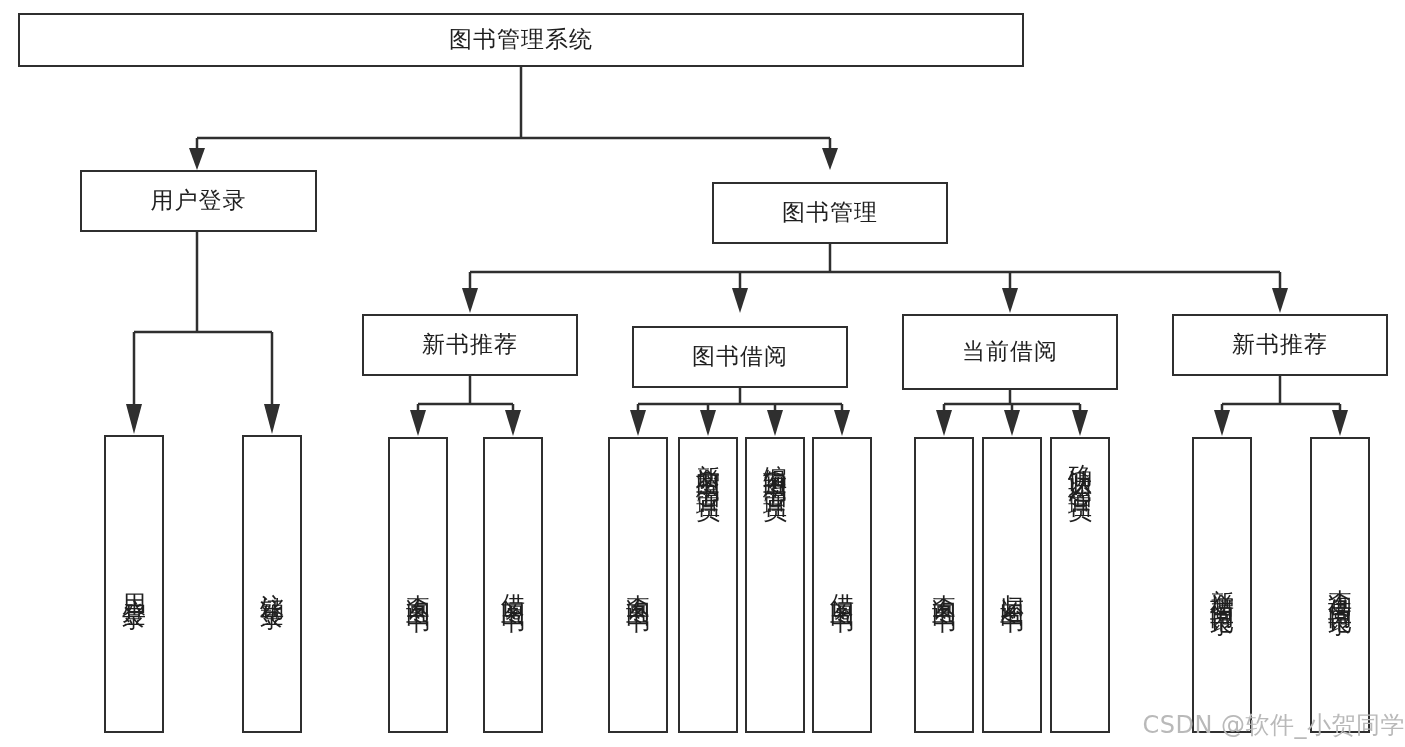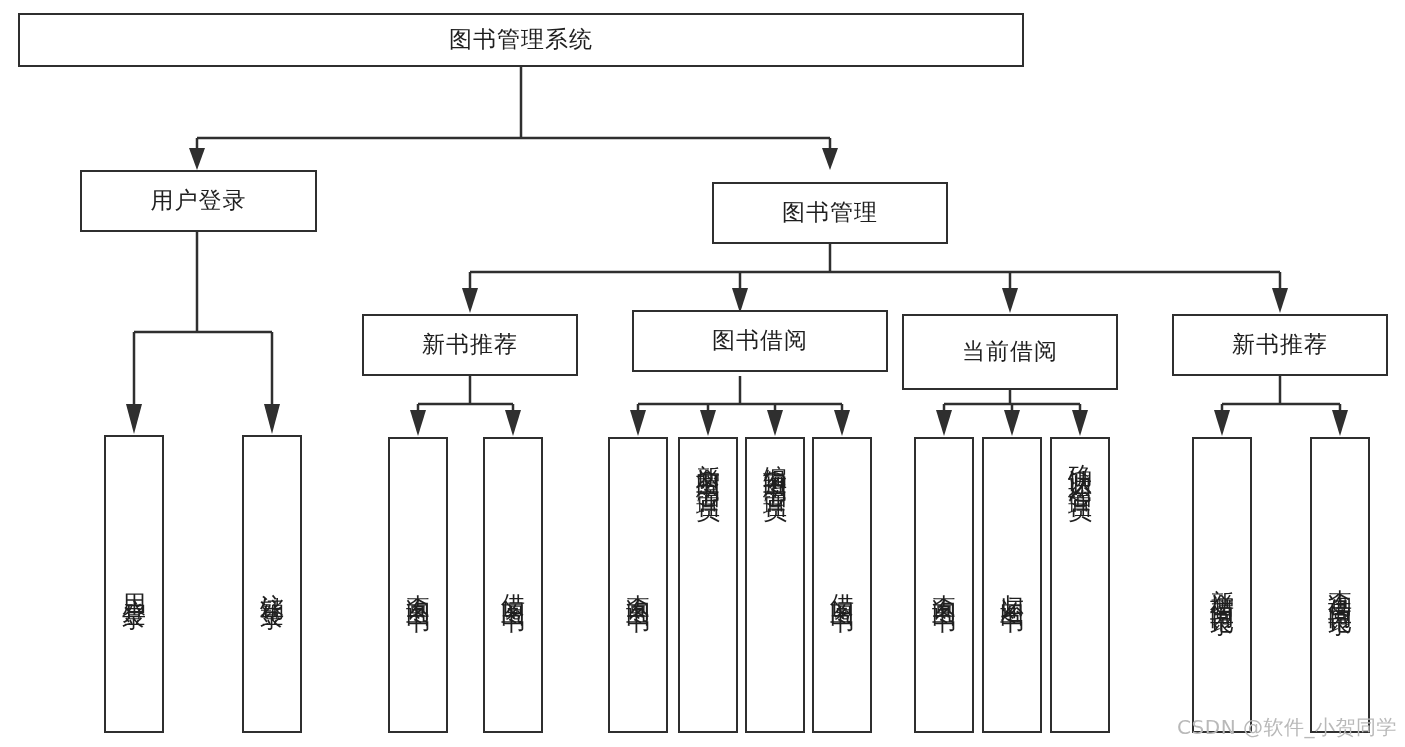--- a/index.html
+++ b/index.html
@@ -64,23 +64,23 @@
   .conn {
     stroke: #2f2f2f;
     stroke-width: 2.5;
     fill: none;
   }
   .conn-head {
     fill: #2f2f2f;
   }
   #watermark {
     position: absolute;
-    right: 8px;
+    right: 0;
     bottom: 6px;
-    font-size: 20px;
+    font-size: 24px;
     color: #b9b9b9;
     letter-spacing: 0.5px;
     white-space: nowrap;
   }
 </style>
 </head>
 <body>
 
 <div id="diagram-root">
 
@@ -156,21 +156,21 @@
   <div class="node-box" style="left:80px; top:170px; width:237px; height:62px;">
     <span class="node-label">用户登录</span>
   </div>
   <div class="node-box" style="left:712px; top:182px; width:236px; height:62px;">
     <span class="node-label">图书管理</span>
   </div>
 
   <div class="node-box" style="left:362px; top:314px; width:216px; height:62px;">
     <span class="node-label">新书推荐</span>
   </div>
-  <div class="node-box" style="left:632px; top:310px; width:256px; height:62px;">
+  <div class="node-box" style="left:632px; top:326px; width:216px; height:62px;">
     <span class="node-label">图书借阅</span>
   </div>
   <div class="node-box" style="left:902px; top:314px; width:216px; height:76px;">
     <span class="node-label">当前借阅</span>
   </div>
   <div class="node-box" style="left:1172px; top:314px; width:216px; height:62px;">
     <span class="node-label">新书推荐</span>
   </div>
 
   <div class="node-box vertical centered" style="left:104px; top:435px; width:60px; height:298px;">

